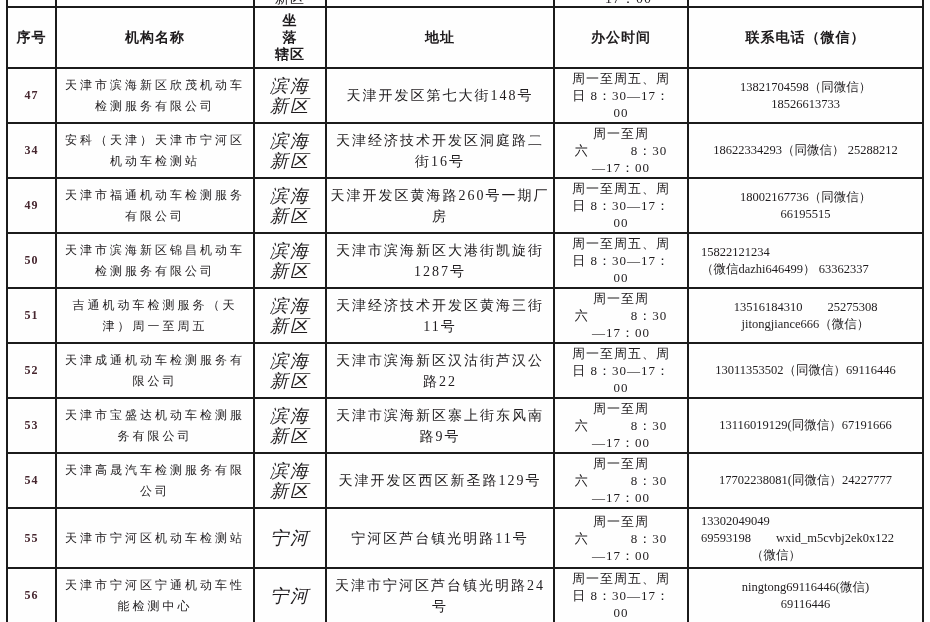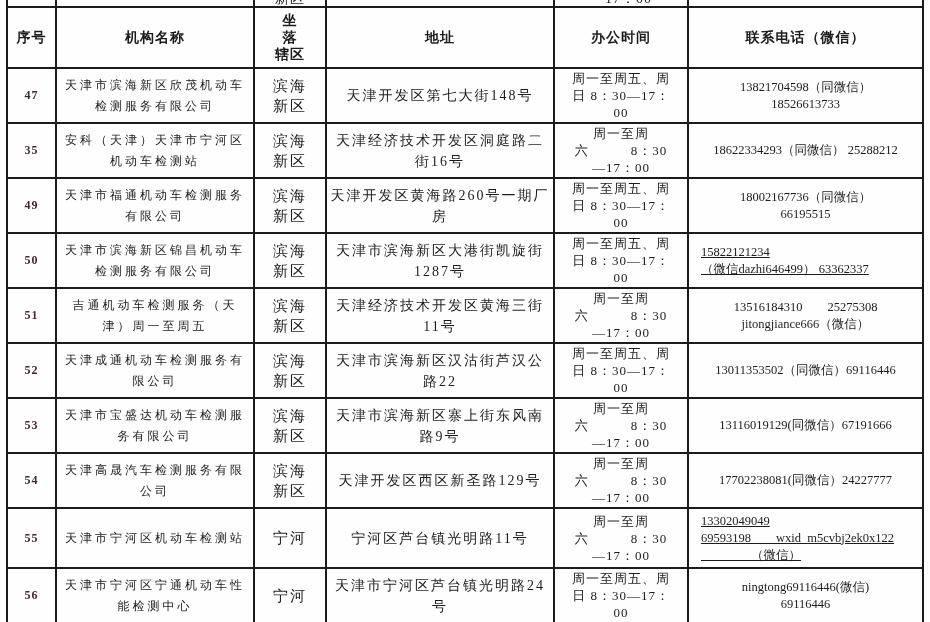--- a/index.html
+++ b/index.html
@@ -8,25 +8,25 @@
   .page { position:relative; width:930px; height:622px; background:#fefefe; }
   table.reg { position:absolute; left:6px; top:0; width:916px;
     border-collapse:collapse; table-layout:fixed; }
   td, th { border:2px solid #1b1b1b; vertical-align:middle; text-align:center;
     white-space:pre-line; overflow:hidden; padding:1px 2px; }
   tr.partial-top td { border-top:none; height:7px; padding:0; }
   .clipped { display:block; line-height:14px; margin-top:-9px; font-size:14px; letter-spacing:1px; }
   th { font-size:14px; font-weight:bold; letter-spacing:1px; line-height:17px; }
   td.c-no { font-size:12px; font-weight:bold; color:#46262f; letter-spacing:1px;border-radius:12px; }
   td.c-name { font-size:12px; letter-spacing:3px; line-height:21px; }
-  td.c-dist { font-size:15px; letter-spacing:2px; line-height:20px; }
+  td.c-dist { font-size:18px; letter-spacing:2px; line-height:20px;font-style:italic; }
   td.c-addr { font-size:14px; letter-spacing:2px; line-height:21px;text-align:center; }
   td.c-hours { font-size:13px; letter-spacing:1px; line-height:17px; }
   td.c-phone { font-size:12.5px; line-height:17px; }
-  td.c-phone.left { text-align:left; padding-left:12px;text-decoration:underline; }
+  td.c-phone.left { text-align:left; padding-left:12px; }
   col.no{width:49px} col.name{width:198px} col.dist{width:72px}
   col.addr{width:228px} col.hours{width:134px} col.phone{width:235px}
 </style>
 </head>
 <body>
 
 <div class="page">
   <table class="reg">
     <colgroup>
       <col class="no">
@@ -65,21 +65,21 @@
 新区</td>
       <td class="c-addr">天津开发区第七大街148号</td>
       <td class="c-hours">周一至周五、周
 日 8：30—17：
 00</td>
       <td class="c-phone">13821704598（同微信）
 18526613733</td>
     </tr>
 
     <tr style="height:54px">
-      <td class="c-no">35</td>
+      <td class="c-no">34</td>
       <td class="c-name">安科（天津）天津市宁河区机动车检测站</td>
       <td class="c-dist">滨海
 新区</td>
       <td class="c-addr">天津经济技术开发区洞庭路二街16号</td>
       <td class="c-hours">周一至周
 六　　　8：30
 —17：00</td>
       <td class="c-phone">18622334293（同微信） 25288212</td>
     </tr>
 

